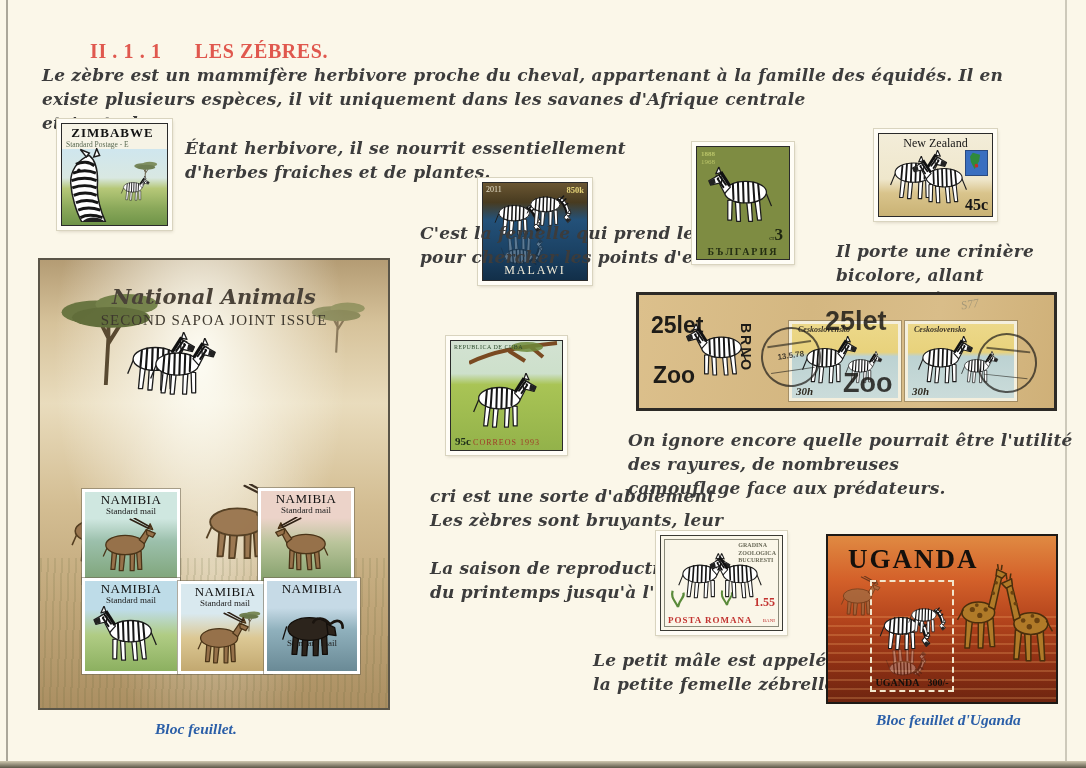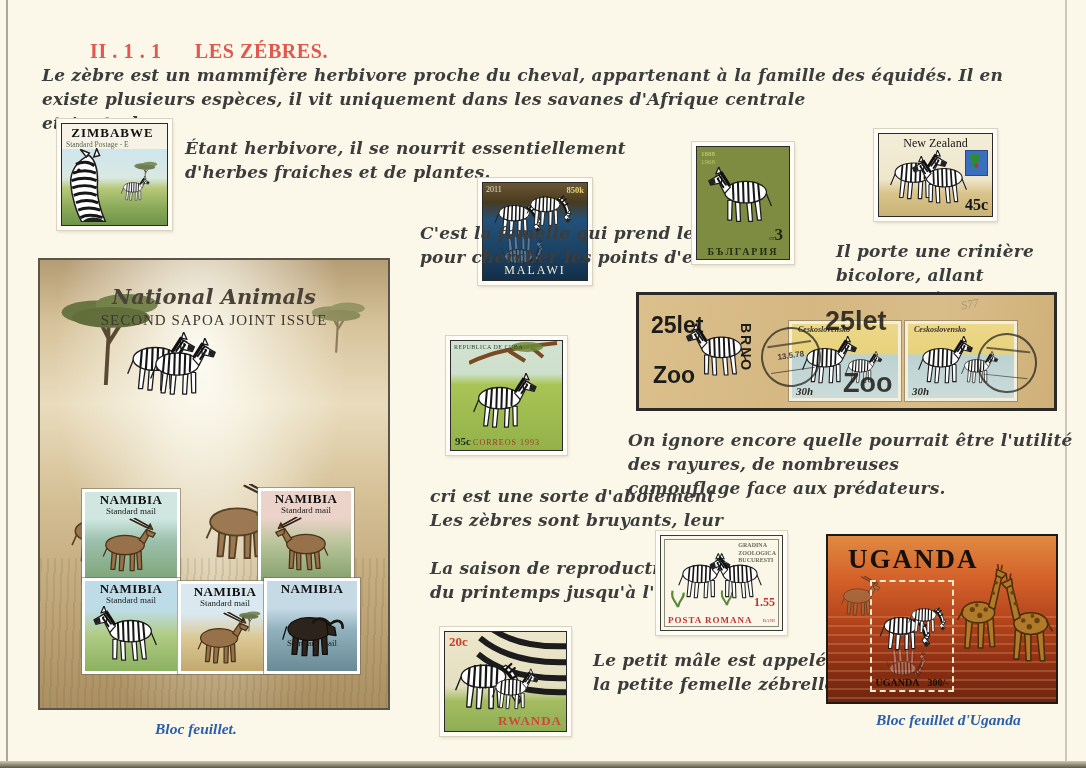--- a/index.html
+++ b/index.html
@@ -13,21 +13,21 @@
   .blue{font-family:"Liberation Serif",serif;font-style:italic;font-weight:700;
         color:#2b5fa8;font-size:15.5px;}
   .stamp{position:absolute;background:#fffdf6;padding:4px;
          box-shadow:0 0 0 1px #d9d4bf, 1px 2px 3px rgba(90,80,50,.18);}
   .stamp .art{position:relative;width:100%;height:100%;overflow:hidden;
               border:1px solid #2a2a2a;box-sizing:border-box;}
   .nstamp{position:absolute;background:#fff;padding:3px;
           box-shadow:0 0 0 1px rgba(110,100,80,.55);}
   .nstamp .nart{position:relative;width:100%;height:100%;overflow:hidden;background:#eee;}
   .nhead{position:absolute;top:1px;left:0;right:0;text-align:center;
-         font-family:"Liberation Serif",serif;font-weight:700;font-size:13px;color:#111;
+         font-family:"Liberation Serif",serif;font-weight:400;font-size:13px;color:#111;
          letter-spacing:.5px;line-height:1;}
   .nsub{position:absolute;top:15px;left:0;right:0;text-align:center;
         font-family:"Liberation Serif",serif;font-size:9px;color:#222;line-height:1;}
   .ed{position:absolute;}
   .pm{position:absolute;border:2.5px solid rgba(35,32,28,.72);border-radius:50%;}
   .ovp{position:absolute;font-family:"Liberation Sans",sans-serif;font-weight:700;
        color:rgba(28,26,22,.85);line-height:.9;}
   svg{display:block;}
 </style>
 </head>
@@ -512,46 +512,20 @@
           </svg>
         </div>
       <div style="position:absolute;left:7px;bottom:5px;font-size:9px;font-weight:700;letter-spacing:1px;color:#c23330;">POSTA ROMANA</div>
       <div style="position:absolute;right:7px;bottom:5px;text-align:right;color:#c23330;line-height:1;">
         <span style="font-size:12px;font-weight:700;">1.55</span><br>
         <span style="font-size:5px;">BANI</span>
       </div>
     </div>
   </div>
 
-  <div class="stamp" style="left:440px;top:627px;width:123px;height:101px;">
-    <div class="art" style="background:linear-gradient(180deg,#ece7cb 0%,#e4dfc0 55%,#a4bc60 70%,#8fae54 100%);">
-      <div style="position:absolute;right:-6px;top:-8px;width:96px;height:72px;">
-        <svg viewBox="0 0 96 72" width="96" height="72">
-          <g stroke="#1c1c1c" stroke-width="6" fill="none">
-            <path d="M10 0 C 30 18, 60 24, 96 22"></path>
-              <path d="M4 14 C 28 34, 60 40, 96 38"></path>
-            <path d="M2 30 C 26 50, 58 56, 96 54"></path>
-              <path d="M6 48 C 30 64, 60 70, 96 68"></path>
-          </g>
-        </svg>
-      </div>
-      <div style="position:absolute;left:2px;top:18px;width:84px;height:64px;">
-        <svg viewBox="0 0 120 92" width="84" height="64">
-            <use href="#sym-zebra-graze"></use>
-          </svg>
-        </div>
-      <div style="position:absolute;left:40px;top:36px;width:56px;height:44px;">
-        <svg viewBox="0 0 120 92" width="56" height="44">
-            <use href="#sym-zebra"></use>
-          </svg>
-        </div>
-      <div style="position:absolute;left:4px;top:2px;font-size:13px;font-weight:700;color:#c8402e;">20c</div>
-      <div style="position:absolute;right:4px;bottom:2px;font-size:13px;font-weight:700;letter-spacing:1px;color:#d04838;">RWANDA</div>
-    </div>
-  </div>
 
   <div class="s script" style="left:593px;top:648px;">
     <div>Le petit mâle est appelé zébreau et</div>
     <div>la petite femelle zébrelle.</div>
   </div>
 
   <div class="s" style="left:826px;top:534px;width:232px;height:170px;border:2px solid #1e1a16;box-sizing:border-box;
               background:linear-gradient(180deg,#e08a42 0%,#d4612a 26%,#b2431c 52%,#8e3014 76%,#6f2510 100%);">
     <div style="position:absolute;left:0;right:0;bottom:0;height:86px;opacity:.55;background:repeating-linear-gradient(180deg,rgba(250,180,110,.45) 0 2px,transparent 2px 9px);"></div>
     <div style="position:absolute;left:20px;top:8px;font-family:'Liberation Serif',serif;font-weight:700;font-size:27px;letter-spacing:2px;color:#14100c;">UGANDA</div>

